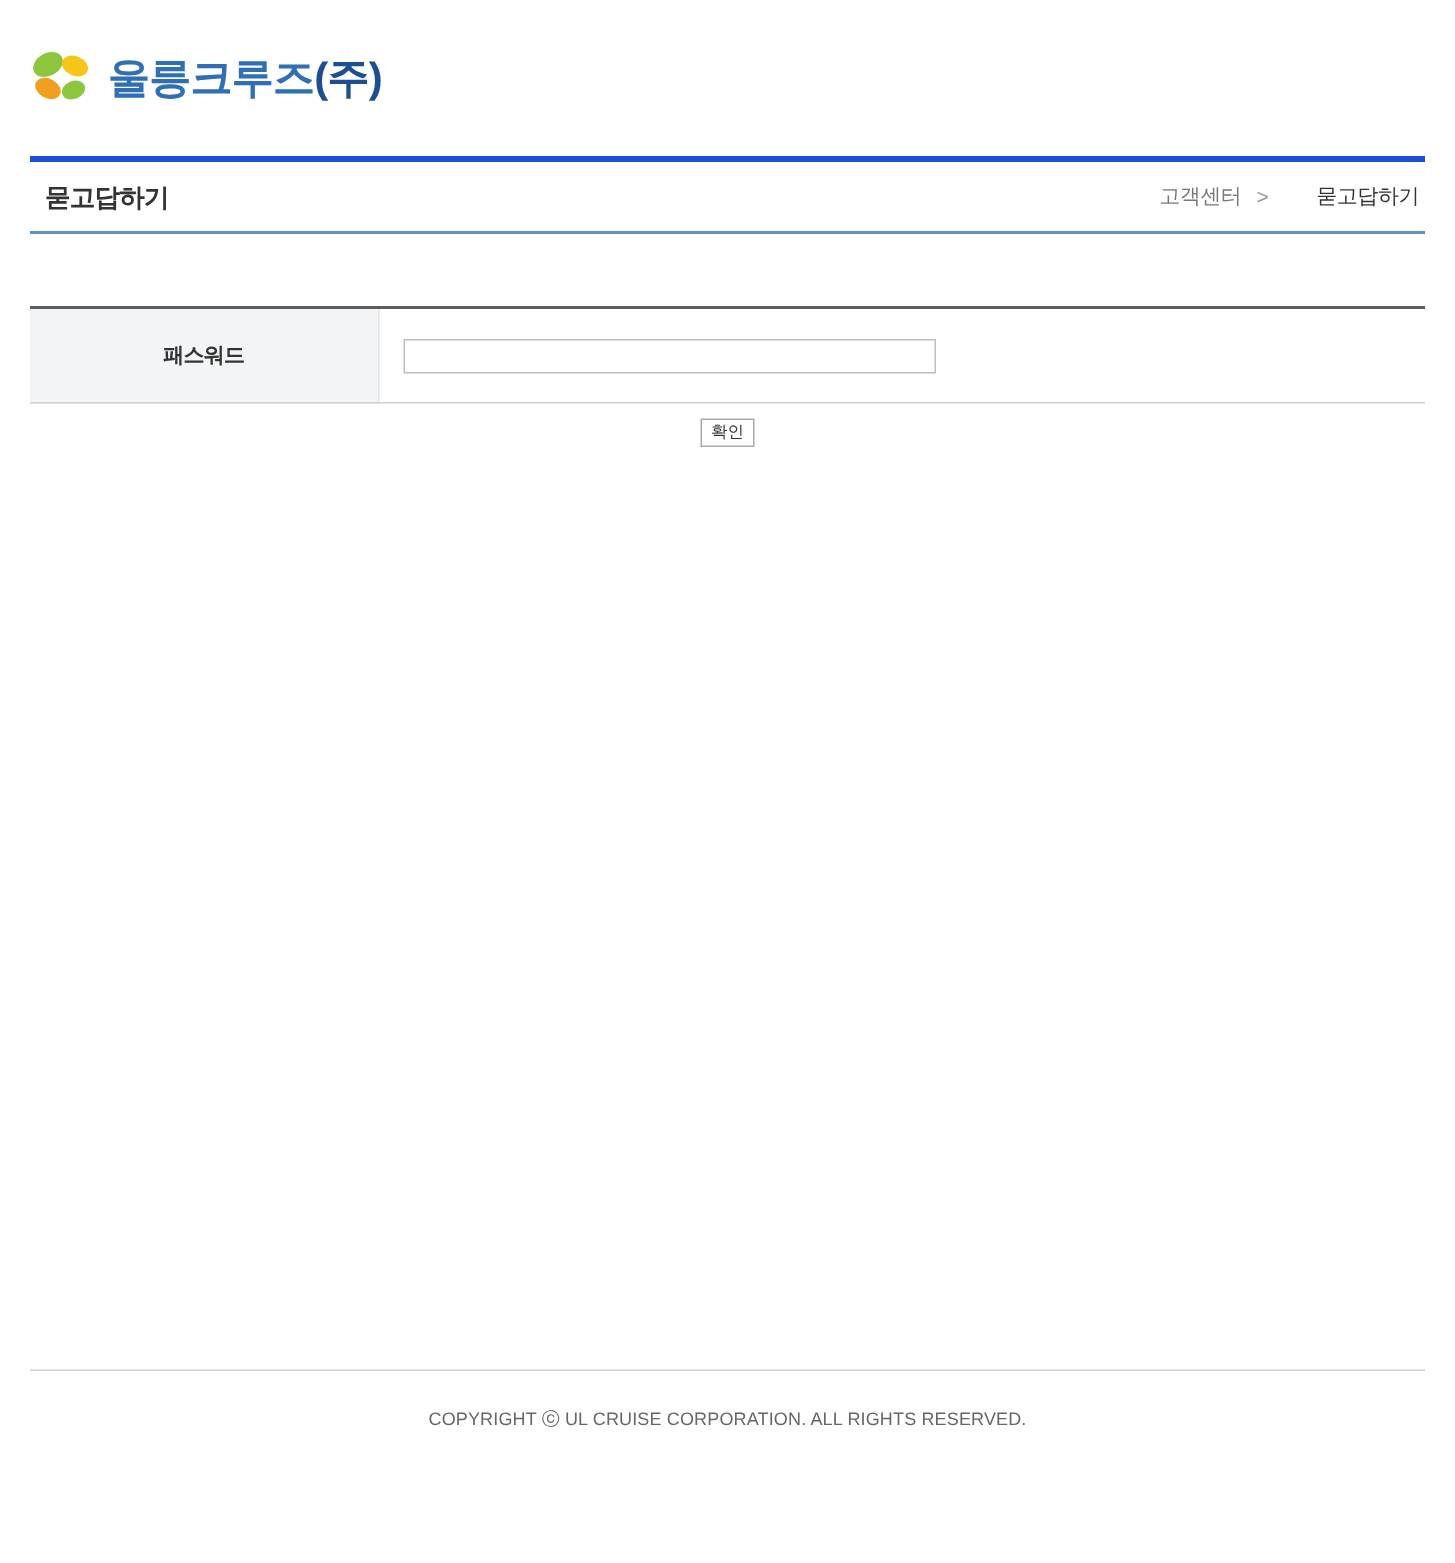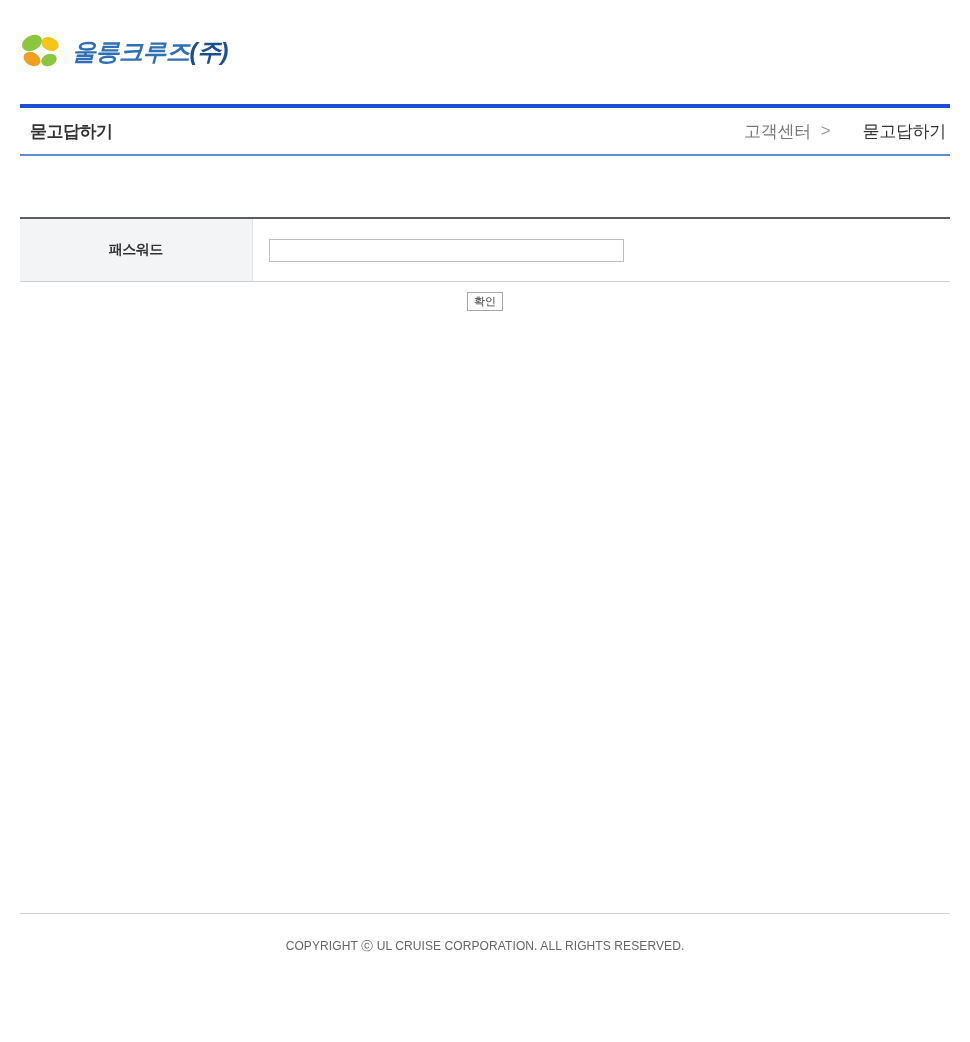--- a/index.html
+++ b/index.html
@@ -39,25 +39,24 @@
 
   .brand-mark {
     width: 42px;
     height: 40px;
     position: relative;
     flex: 0 0 auto;
   }
   .brand-mark svg { display: block; }
 
   .brand-text {
-    font-size: 24px;
+    font-size: 28px;
     font-weight: bold;
     letter-spacing: -0.5px;
     white-space: nowrap;
-    font-style: italic;
   }
   .brand-text .b1 { color: #2f6fb5; }
   .brand-text .b2 { color: #1c4f8f; }
 
   
   .titlebar {
     position: relative;
     margin: 0 20px;
     height: 52px;
     border-top: 4px solid #1d4ed8;
@@ -73,35 +72,35 @@
     font-weight: bold;
     color: #333333;
     letter-spacing: -0.5px;
     padding-left: 10px;
   }
 
   .breadcrumb {
     display: flex;
     align-items: center;
     gap: 8px;
-    font-size: 17px;
+    font-size: 14px;
     color: #777777;
     letter-spacing: -0.3px;
     padding-right: 4px;
   }
   .breadcrumb .crumb-sep { color: #999999; margin: 0 2px; }
   .breadcrumb .crumb-current {
     color: #333333;
     margin-left: 22px;
   }
 
   
   .content {
     margin: 0 20px;
-    padding-top: 61px;
+    padding-top: 48px;
   }
 
   .form-table {
     width: 100%;
     border-collapse: collapse;
     border-top: 2px solid #5d5d5d;
     border-bottom: 1px solid #cfcfcf;
   }
 
   .form-table th {

